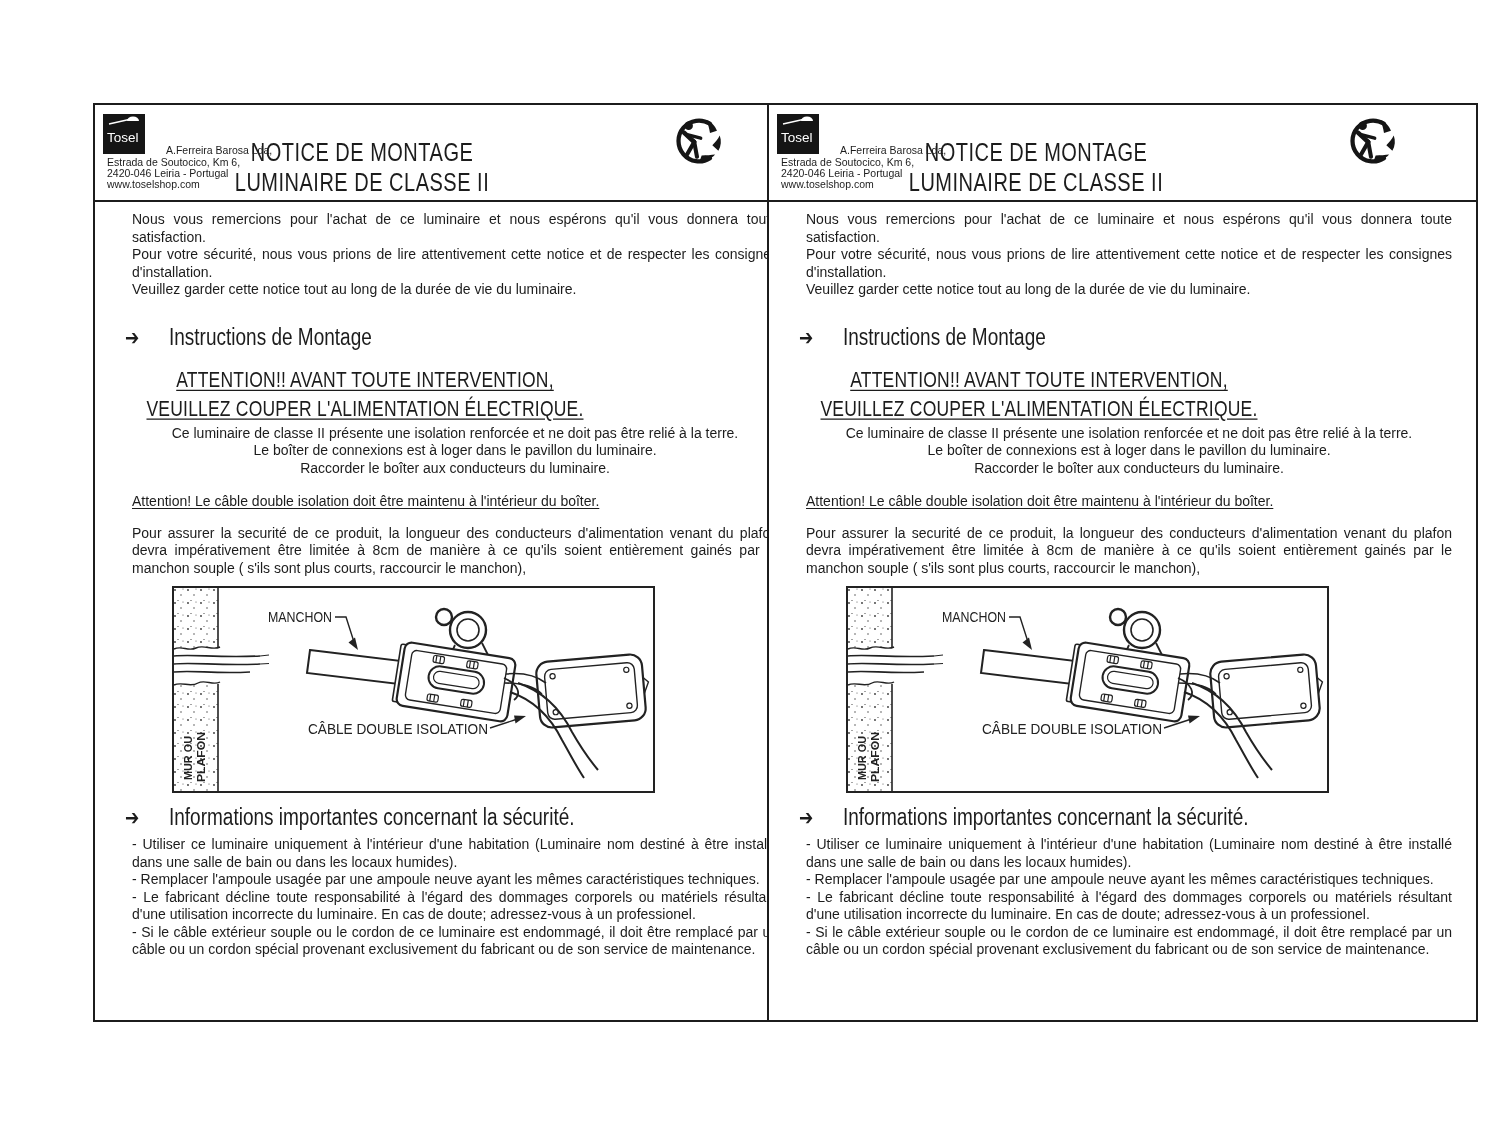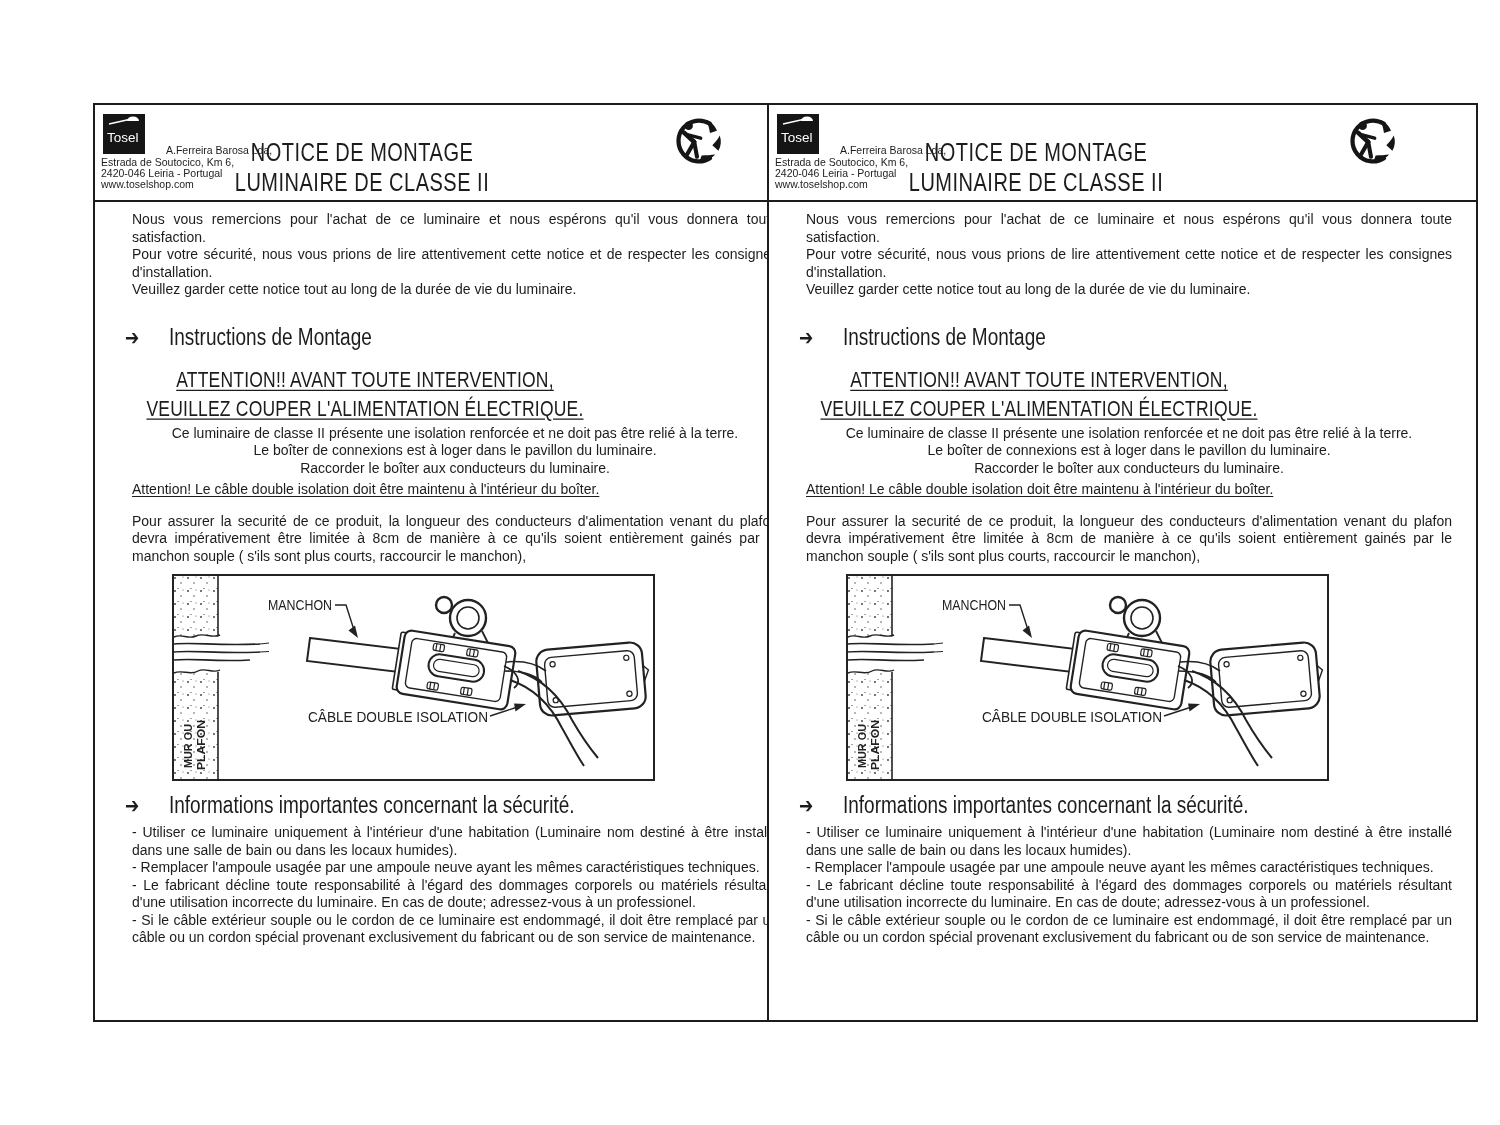--- a/index.html
+++ b/index.html
@@ -12,21 +12,21 @@
     position:absolute;top:103px;width:711px;height:919px;
     border:2px solid #1c1c1c;background:#fff;box-sizing:border-box;
   }
   #sheet-1{left:93px;}
   #sheet-2{left:767px;}
 
   
   .header{position:relative;height:95px;border-bottom:2px solid #1c1c1c;}
   .logo-box{position:absolute;left:8px;top:9px;width:42px;height:40px;}
   .company{position:absolute;left:71px;top:39px;font-size:10.5px;white-space:nowrap;}
-  .address{position:absolute;left:6px;top:52px;font-size:10.5px;line-height:11px;}
+  .address{position:absolute;left:12px;top:52px;font-size:10.5px;line-height:11px;}
   .doc-title{
     position:absolute;left:37px;top:32px;width:460px;text-align:center;
     font-size:20px;line-height:24px;letter-spacing:.5px;
     transform:scaleY(1.25);transform-origin:center top;white-space:nowrap;
   }
   .triman{position:absolute;left:576px;top:10px;width:52px;height:52px;}
 
   
   .content{padding:0 24px 0 37px;}
   p.body{margin:0;font-size:14px;line-height:17.5px;text-align:justify;}
@@ -39,21 +39,21 @@
   .m-h1{margin-top:24px;}
   .m-h2{margin-top:10px;}
   .attn{
     margin-top:20px;width:466px;text-align:center;
     font-size:17.5px;line-height:22.5px;letter-spacing:.2px;
     transform:scaleY(1.25);transform-origin:center top;
   }
   .attn div{text-decoration:underline;text-underline-offset:2px;}
   .para1{margin-top:14px;}
   .para1 p{text-align:center;}
-  .note{margin-top:4px;font-size:14px;line-height:17.5px;}
+  .note{margin-top:16px;font-size:14px;line-height:17.5px;}
   .note span{text-decoration:underline;text-underline-offset:2px;}
   .para2{margin-top:12px;}
   .figure{display:block;margin:9px 0 0 40px;width:483px;height:207px;}
   .bullets{margin-top:10px;}
   svg text{font-family:"Liberation Sans", sans-serif;}
 </style>
 </head>
 <body>
 
 <section class="sheet" id="sheet-1">

